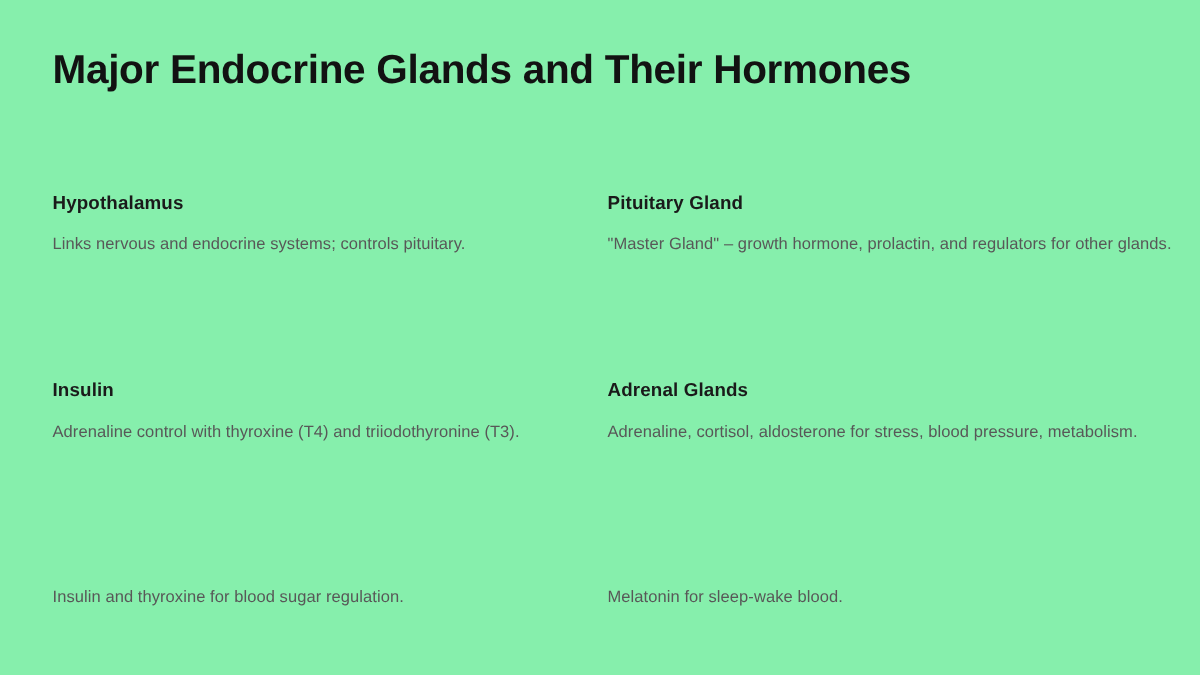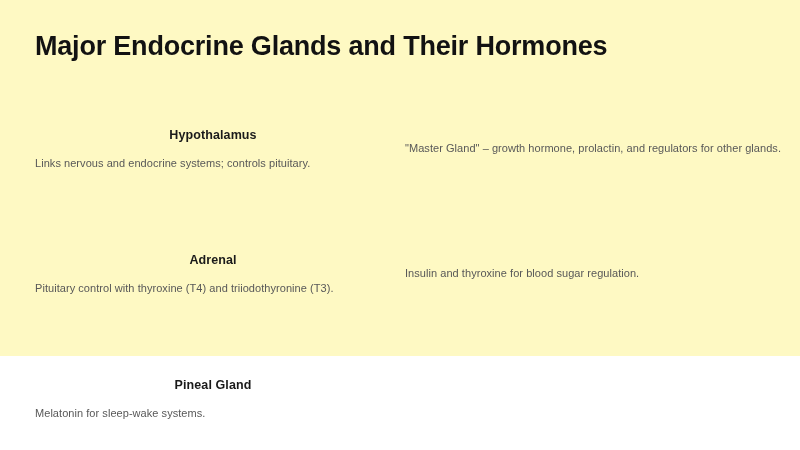--- a/index.html
+++ b/index.html
@@ -12,23 +12,23 @@
     height: 450px;
     background: #ffffff;
     font-family: "Liberation Sans", "DejaVu Sans", sans-serif;
     -webkit-font-smoothing: antialiased;
     overflow: hidden;
   }
 
   .slide {
     position: relative;
     width: 800px;
-    height: 356px;
+    height: 450px;
     box-sizing: border-box;
-    background: #fef9c3;
+    background: #86efac;
   }
 
   .slide-title {
     position: absolute;
     left: 35px;
     top: 30px;
     margin: 0;
     font-size: 27px;
     line-height: 32px;
     font-weight: bold;
@@ -56,21 +56,20 @@
   }
 
   .gland-name {
     margin: 0;
     font-size: 12.5px;
     line-height: 15px;
     font-weight: bold;
     color: #1a1a1a;
     letter-spacing: 0.1px;
     white-space: nowrap;
-    text-align: center;
   }
 
   .gland-desc {
     margin: 0;
     padding-top: 13px;
     font-size: 11px;
     line-height: 15px;
     font-weight: normal;
     color: #585858;
     letter-spacing: 0.05px;
@@ -85,32 +84,36 @@
   <h1 class="slide-title">Major Endocrine Glands and Their Hormones</h1>
 
   <div class="gland-grid">
 
     <div class="gland-item">
       <h2 class="gland-name">Hypothalamus</h2>
       <p class="gland-desc">Links nervous and endocrine systems; controls pituitary.</p>
     </div>
 
     <div class="gland-item">
+      <h2 class="gland-name">Pituitary Gland</h2>
       <p class="gland-desc">"Master Gland" – growth hormone, prolactin, and regulators for other glands.</p>
     </div>
 
     <div class="gland-item">
-      <h2 class="gland-name">Adrenal</h2>
-      <p class="gland-desc">Pituitary control with thyroxine (T4) and triiodothyronine (T3).</p>
+      <h2 class="gland-name">Insulin</h2>
+      <p class="gland-desc">Adrenaline control with thyroxine (T4) and triiodothyronine (T3).</p>
     </div>
 
+    <div class="gland-item">
+      <h2 class="gland-name">Adrenal Glands</h2>
+      <p class="gland-desc">Adrenaline, cortisol, aldosterone for stress, blood pressure, metabolism.</p>
+    </div>
 
     <div class="gland-item">
       <p class="gland-desc">Insulin and thyroxine for blood sugar regulation.</p>
     </div>
 
     <div class="gland-item">
-      <h2 class="gland-name">Pineal Gland</h2>
-      <p class="gland-desc">Melatonin for sleep-wake systems.</p>
+      <p class="gland-desc">Melatonin for sleep-wake blood.</p>
     </div>
 
   </div>
 </div>
 
 </body></html>

